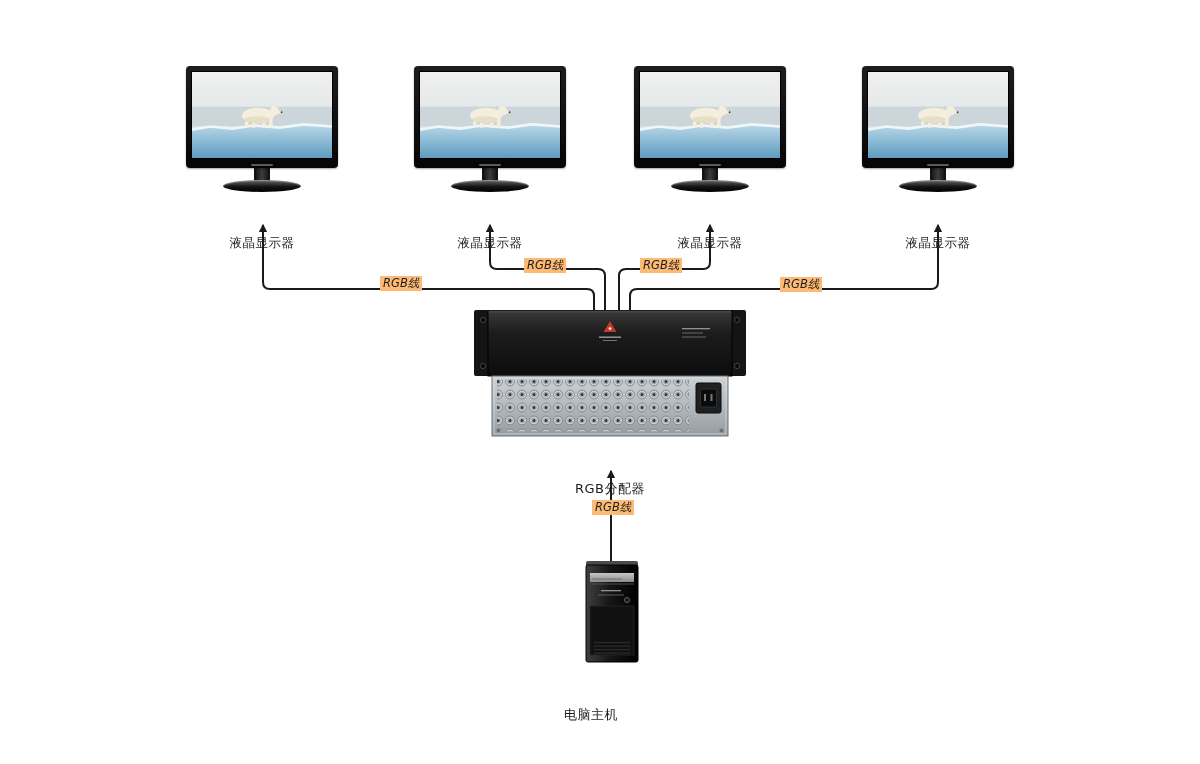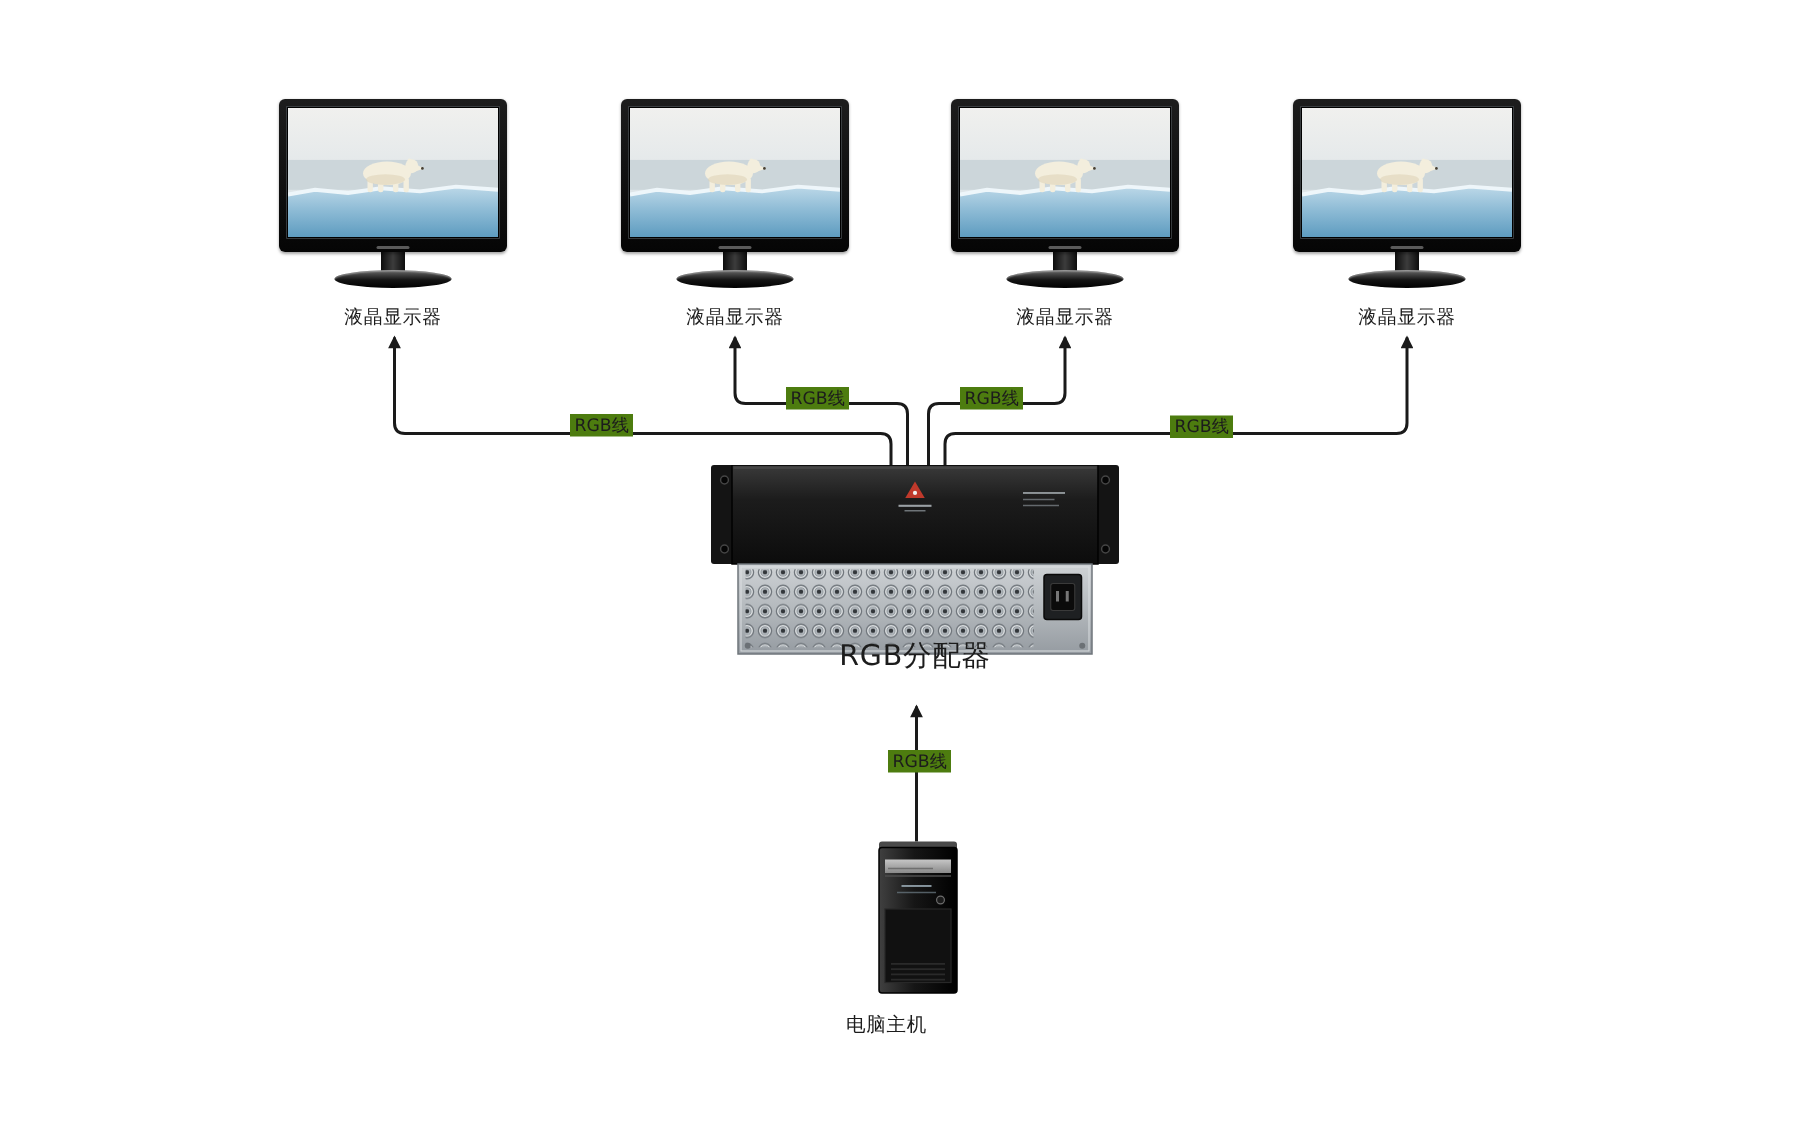--- a/index.html
+++ b/index.html
@@ -14,22 +14,22 @@
   .m-bezel{box-sizing:border-box;width:152px;height:102px;background:linear-gradient(#1d1d1d,#050505);
            border-radius:4px;padding:5px 5px 9px 5px;box-shadow:0 1px 2px rgba(0,0,0,.35);}
   .m-screen{width:100%;height:100%;background:#cfe0ea;overflow:hidden;border:1px solid #000;box-sizing:border-box;}
   .m-screen svg{display:block;width:100%;height:100%;}
   .m-logo{position:absolute;left:50%;transform:translateX(-50%);bottom:2px;width:22px;height:2px;background:#5a5a5a;border-radius:1px;}
   .m-neck{width:16px;height:13px;margin:0 auto;background:linear-gradient(90deg,#0c0c0c,#3c3c3c,#0c0c0c);}
   .m-base{width:78px;height:12px;margin:-1px auto 0 auto;border-radius:50%;
           background:linear-gradient(#6a6a6a,#141414 55%,#000);box-shadow:inset 0 1px 1px rgba(255,255,255,.35);}
 
   
-  .lbl{position:absolute;font-size:12.5px;letter-spacing:.5px;color:#1c1c1c;text-align:center;white-space:nowrap;}
-  .cable-lbl{position:absolute;font-size:11.5px;color:#1c1c1c;background:#4d7c0f;padding:0 3px;white-space:nowrap;}
+  .lbl{position:absolute;font-size:12.5px;letter-spacing:.5px;color:#1c1c1c;text-align:center;white-space:nowrap;margin-top:32px;}
+  .cable-lbl{position:absolute;font-size:11.5px;color:#1c1c1c;background:#fdba74;padding:0 3px;white-space:nowrap;font-style:italic;}
 
   
   .splitter{position:absolute;left:468px;top:310px;width:284px;height:128px;}
   .pc{position:absolute;left:576px;top:558px;width:72px;height:108px;}
   .splitter svg,.pc svg{display:block;width:100%;height:100%;}
 
   .defs-holder{position:absolute;width:0;height:0;overflow:hidden;}
 </style>
 </head>
 <body>
@@ -194,21 +194,21 @@
           <rect x="228" y="73" width="25" height="30" rx="2" fill="#1e2022" stroke="#0a0a0a"></rect>
           <rect x="232.5" y="79" width="16" height="18" rx="1.5" fill="#0b0b0b" stroke="#3a3a3a" stroke-width="0.7"></rect>
           <rect x="236" y="84" width="2" height="7" fill="#777"></rect>
           <rect x="242.5" y="84" width="2" height="7" fill="#777"></rect>
         </g>
         <circle cx="30.5" cy="120.5" r="2" fill="#6b7075"></circle>
         <circle cx="253.5" cy="120.5" r="2" fill="#6b7075"></circle>
       </g>
     </svg>
   </div>
-  <div class="lbl" style="left:540px;top:424px;width:140px;font-size:19px">RGB分配器</div>
+  <div class="lbl" style="left:540px;top:448px;width:140px;font-size:13px">RGB分配器</div>
 
   <div class="pc">
     <svg viewBox="0 0 72 108">
       <defs>
         <linearGradient id="towerGrad" x1="0" y1="0" x2="1" y2="0">
           <stop offset="0" stop-color="#404040"></stop>
             <stop offset="0.45" stop-color="#161616"></stop>
             <stop offset="1" stop-color="#000"></stop>
         </linearGradient>
         <linearGradient id="bayGrad" x1="0" y1="0" x2="0" y2="1">

